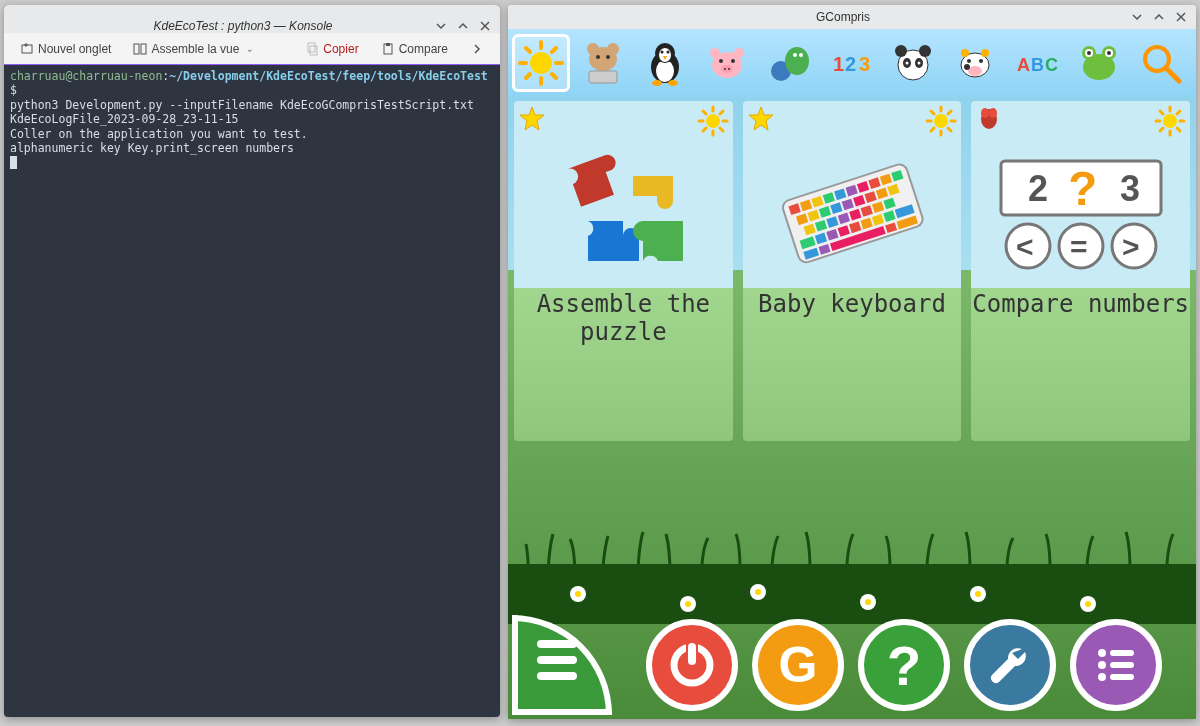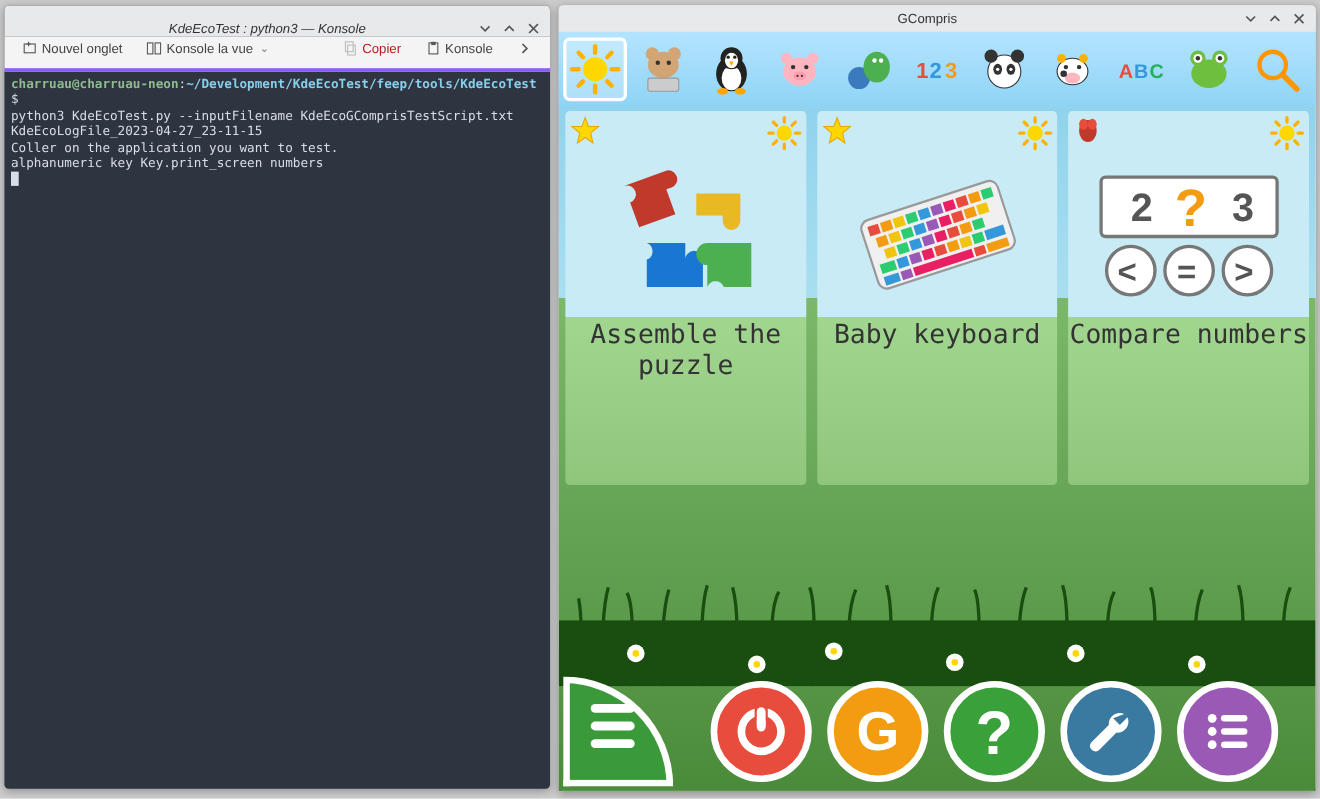--- a/index.html
+++ b/index.html
@@ -13,37 +13,37 @@
 }
 .titlebar {
   height: 28px; background: #e8e9ea; display: flex; align-items: flex-end;
   justify-content: space-between; padding: 0 8px; border-radius: 4px 4px 0 0; font-style: italic;
 }
 .titlebar-title { font-size: 12px; color: #333; flex: 1; text-align: center; }
 .window-controls { display: flex; gap: 8px; }
 .win-btn { width: 14px; height: 14px; display: flex; align-items: center; justify-content: center; cursor: pointer; font-size: 13px; color: #555; }
 
 .toolbar {
-  height: 32px; background: #f4f4f5; display: flex; align-items: flex-start;
-  padding: 0 8px; gap: 6px; border-bottom: 3px solid #8b5cf6;
+  height: 32px; background: #f4f4f5; display: flex; align-items: center;
+  padding: 0 8px; gap: 6px; border-bottom: 1px solid #8b5cf6;
 }
 .tool-btn {
   display: flex; align-items: center; gap: 4px; padding: 4px 8px;
   font-size: 12px; color: #444; cursor: pointer; border-radius: 3px;
 }
 .tool-btn.disabled { color: #b91c1c; }
 .tool-spacer { flex: 1; }
 .chevron { font-size: 10px; color: #777; margin-left: 2px; }
 
 .terminal-body {
   flex: 1; padding: 4px 6px; font-family: "DejaVu Sans Mono", monospace;
   font-size: 11.5px; line-height: 1.25; color: #d8dee9; overflow: hidden;
   white-space: pre-wrap; word-break: break-all;
 }
-.prompt-user { color: #8fbc8f; font-weight: bold; }
+.prompt-user { color: #8fbc8f; font-weight: normal; }
 .prompt-path { color: #87ceeb; font-weight: bold; }
 .prompt-dollar { color: #d8dee9; }
 .cursor { background: #d8dee9; display: inline-block; width: 7px; height: 13px; vertical-align: text-bottom; }
 
 
 .gcompris-window {
   position: absolute; left: 508px; top: 5px; width: 688px; height: 714px;
   background: #fff; border-radius: 4px; box-shadow: 0 2px 8px rgba(0,0,0,.3);
   display: flex; flex-direction: column;
 }
@@ -154,48 +154,48 @@
           <line x1="6" y1="1" x2="6" y2="5" stroke="#555"></line>
           <line x1="4" y1="3" x2="8" y2="3" stroke="#555"></line>
         </svg>
       <span>Nouvel onglet</span>
     </div>
     <div class="tool-btn">
       <svg width="14" height="14">
           <rect x="1" y="2" width="5" height="10" fill="none" stroke="#555"></rect>
           <rect x="8" y="2" width="5" height="10" fill="none" stroke="#555"></rect>
         </svg>
-      <span>Konsole la vue</span>
+      <span>Assemble la vue</span>
       <span class="chevron">⌄</span>
     </div>
     <div class="tool-spacer"></div>
     <div class="tool-btn disabled">
       <svg width="14" height="14">
           <rect x="3" y="1" width="7" height="9" fill="none" stroke="#bbb"></rect>
           <rect x="5" y="4" width="7" height="9" fill="none" stroke="#bbb"></rect>
         </svg>
       <span>Copier</span>
     </div>
     <div class="tool-btn">
       <svg width="14" height="14">
           <rect x="3" y="2" width="8" height="10" fill="none" stroke="#555"></rect>
           <rect x="5" y="1" width="4" height="3" fill="#555"></rect>
         </svg>
-      <span>Konsole</span>
+      <span>Compare</span>
     </div>
     <div class="tool-btn">
       <svg width="14" height="14">
           <polyline points="5,3 9,7 5,11" fill="none" stroke="#555" stroke-width="1.5"></polyline>
         </svg>
     </div>
   </div>
 
   <div class="terminal-body"><span class="prompt-user">charruau@charruau-neon</span><span style="color:#d8dee9">:</span><span class="prompt-path">~/Development/KdeEcoTest/feep/tools/KdeEcoTest</span><span class="prompt-dollar">$</span>
-<span>python3 KdeEcoTest.py --inputFilename KdeEcoGComprisTestScript.txt</span>
-<span>KdeEcoLogFile_2023-04-27_23-11-15</span>
+<span>python3 Development.py --inputFilename KdeEcoGComprisTestScript.txt</span>
+<span>KdeEcoLogFile_2023-09-28_23-11-15</span>
 <span>Coller on the application you want to test.</span>
 <span>alphanumeric key Key.print_screen numbers</span>
 <span class="cursor"></span></div>
 </div>
 
 <div class="gcompris-window">
   <div class="gc-titlebar">
     <span style="width:40px"></span>
     <span class="gc-title">GCompris</span>
     <div class="window-controls">

